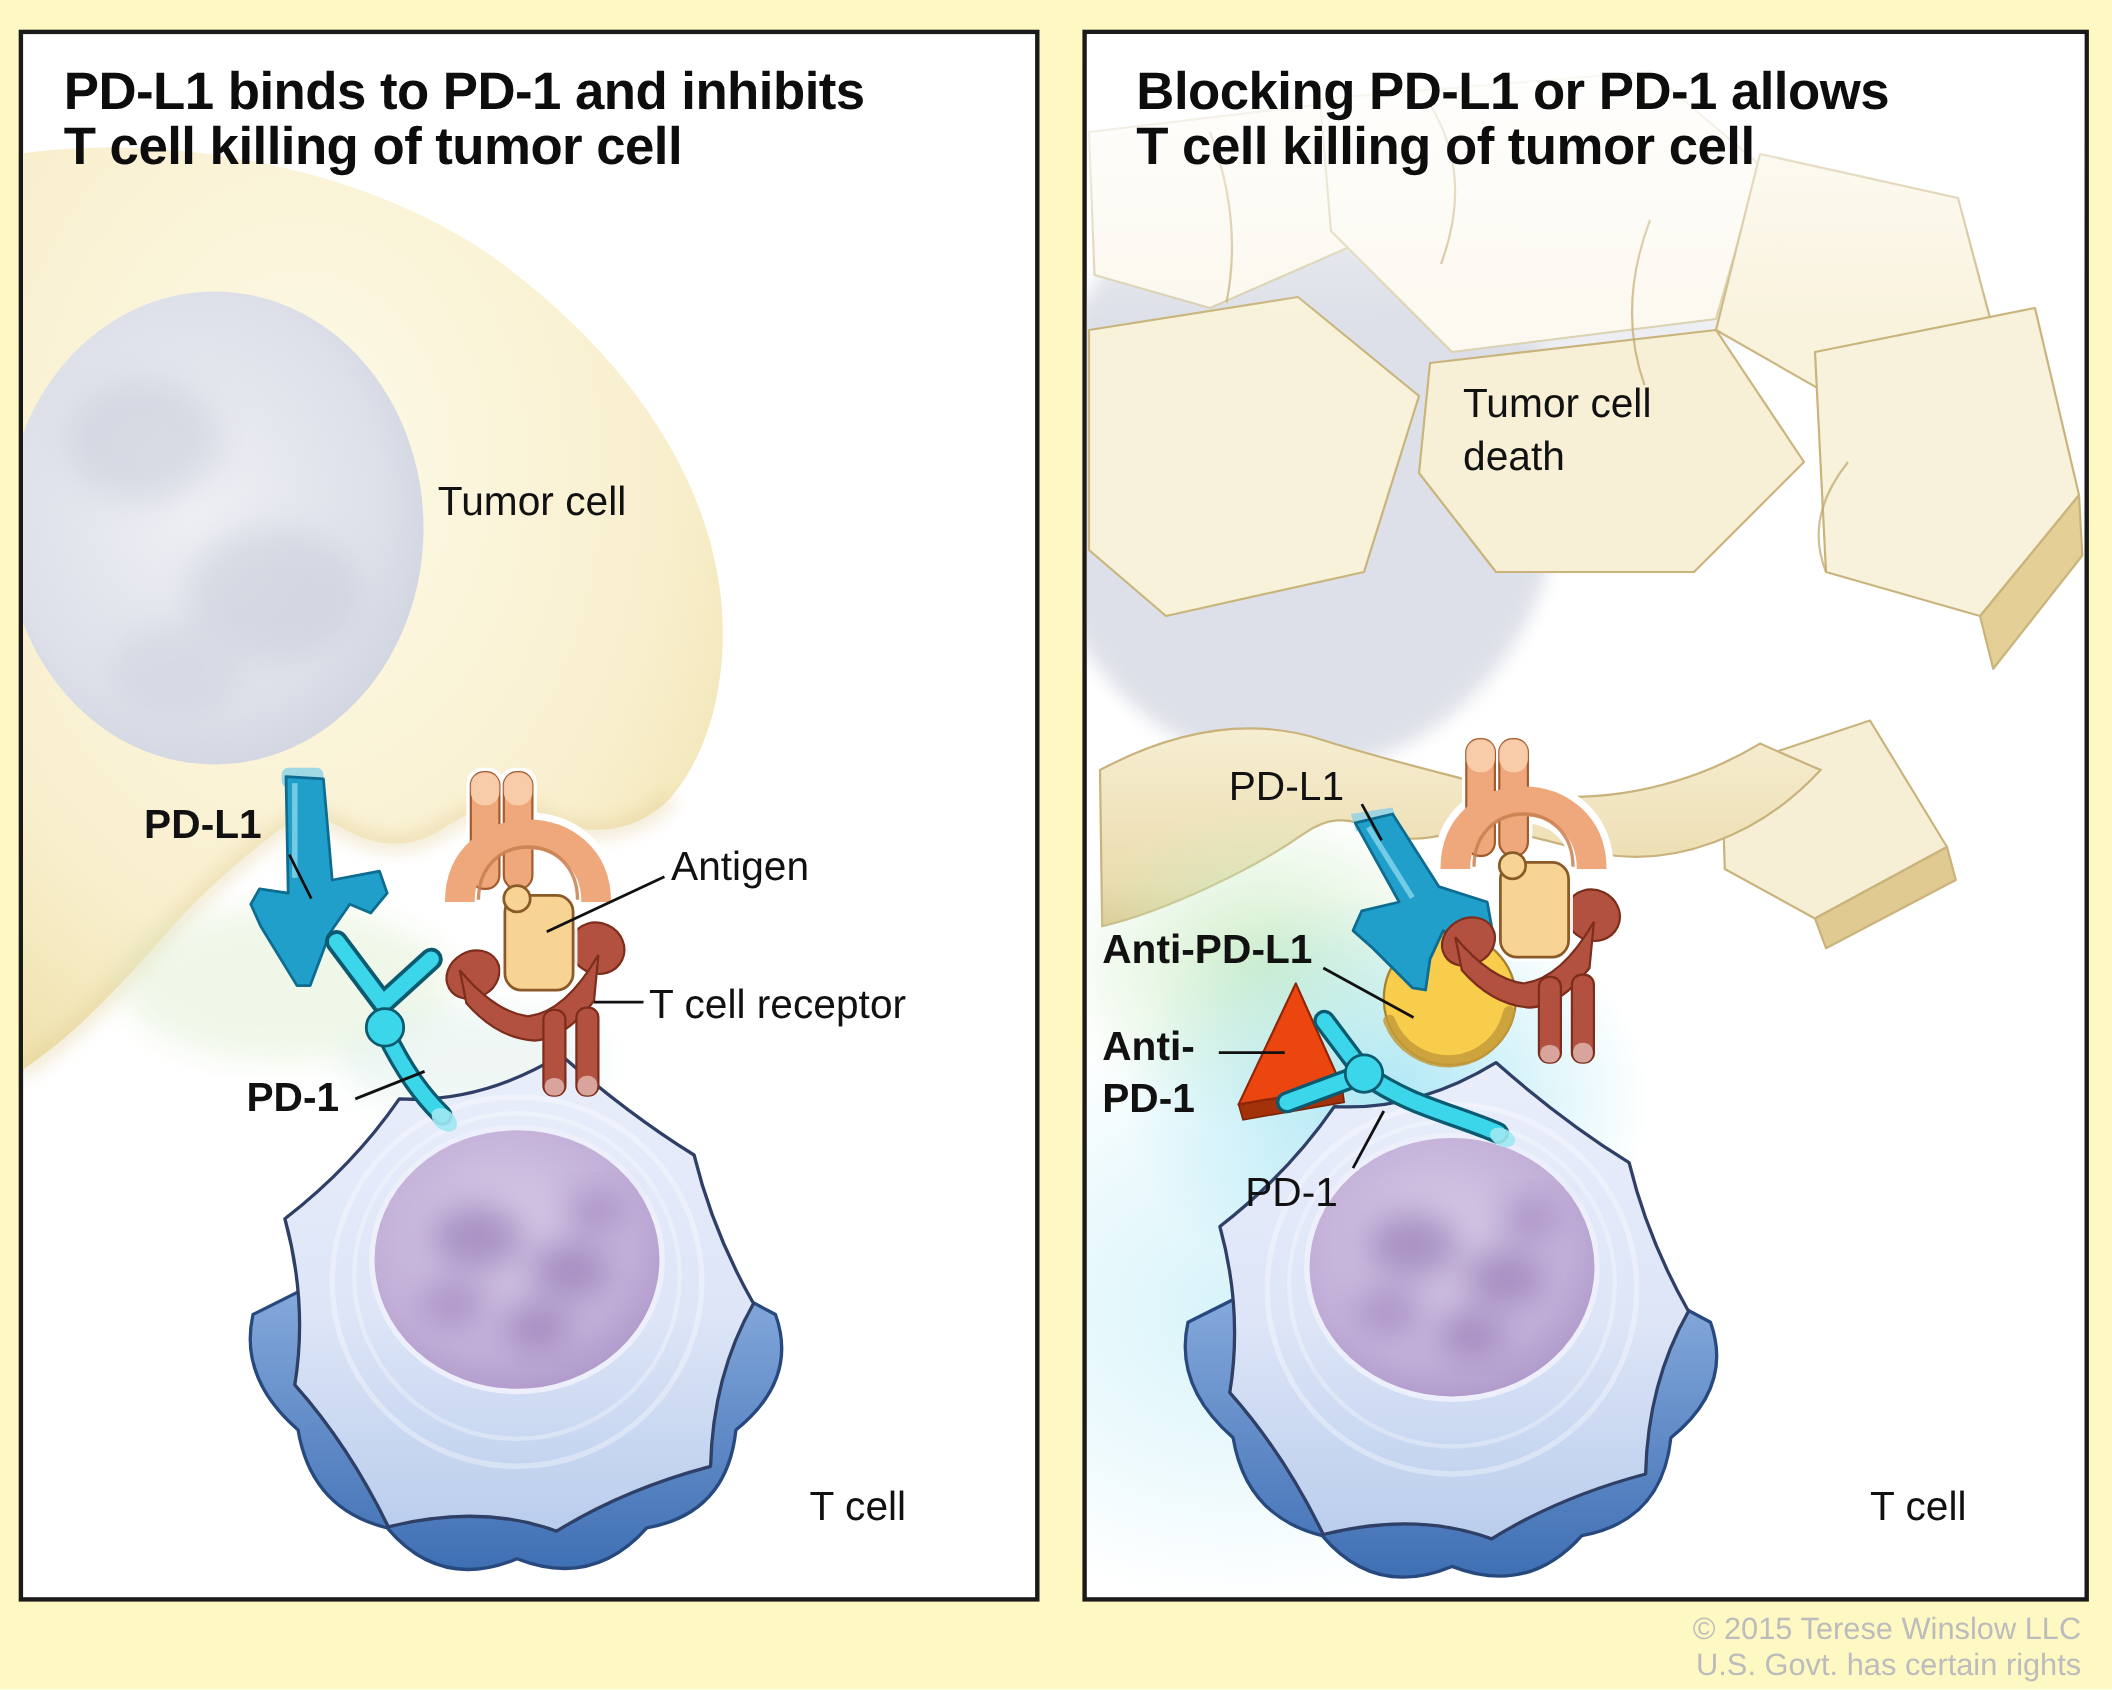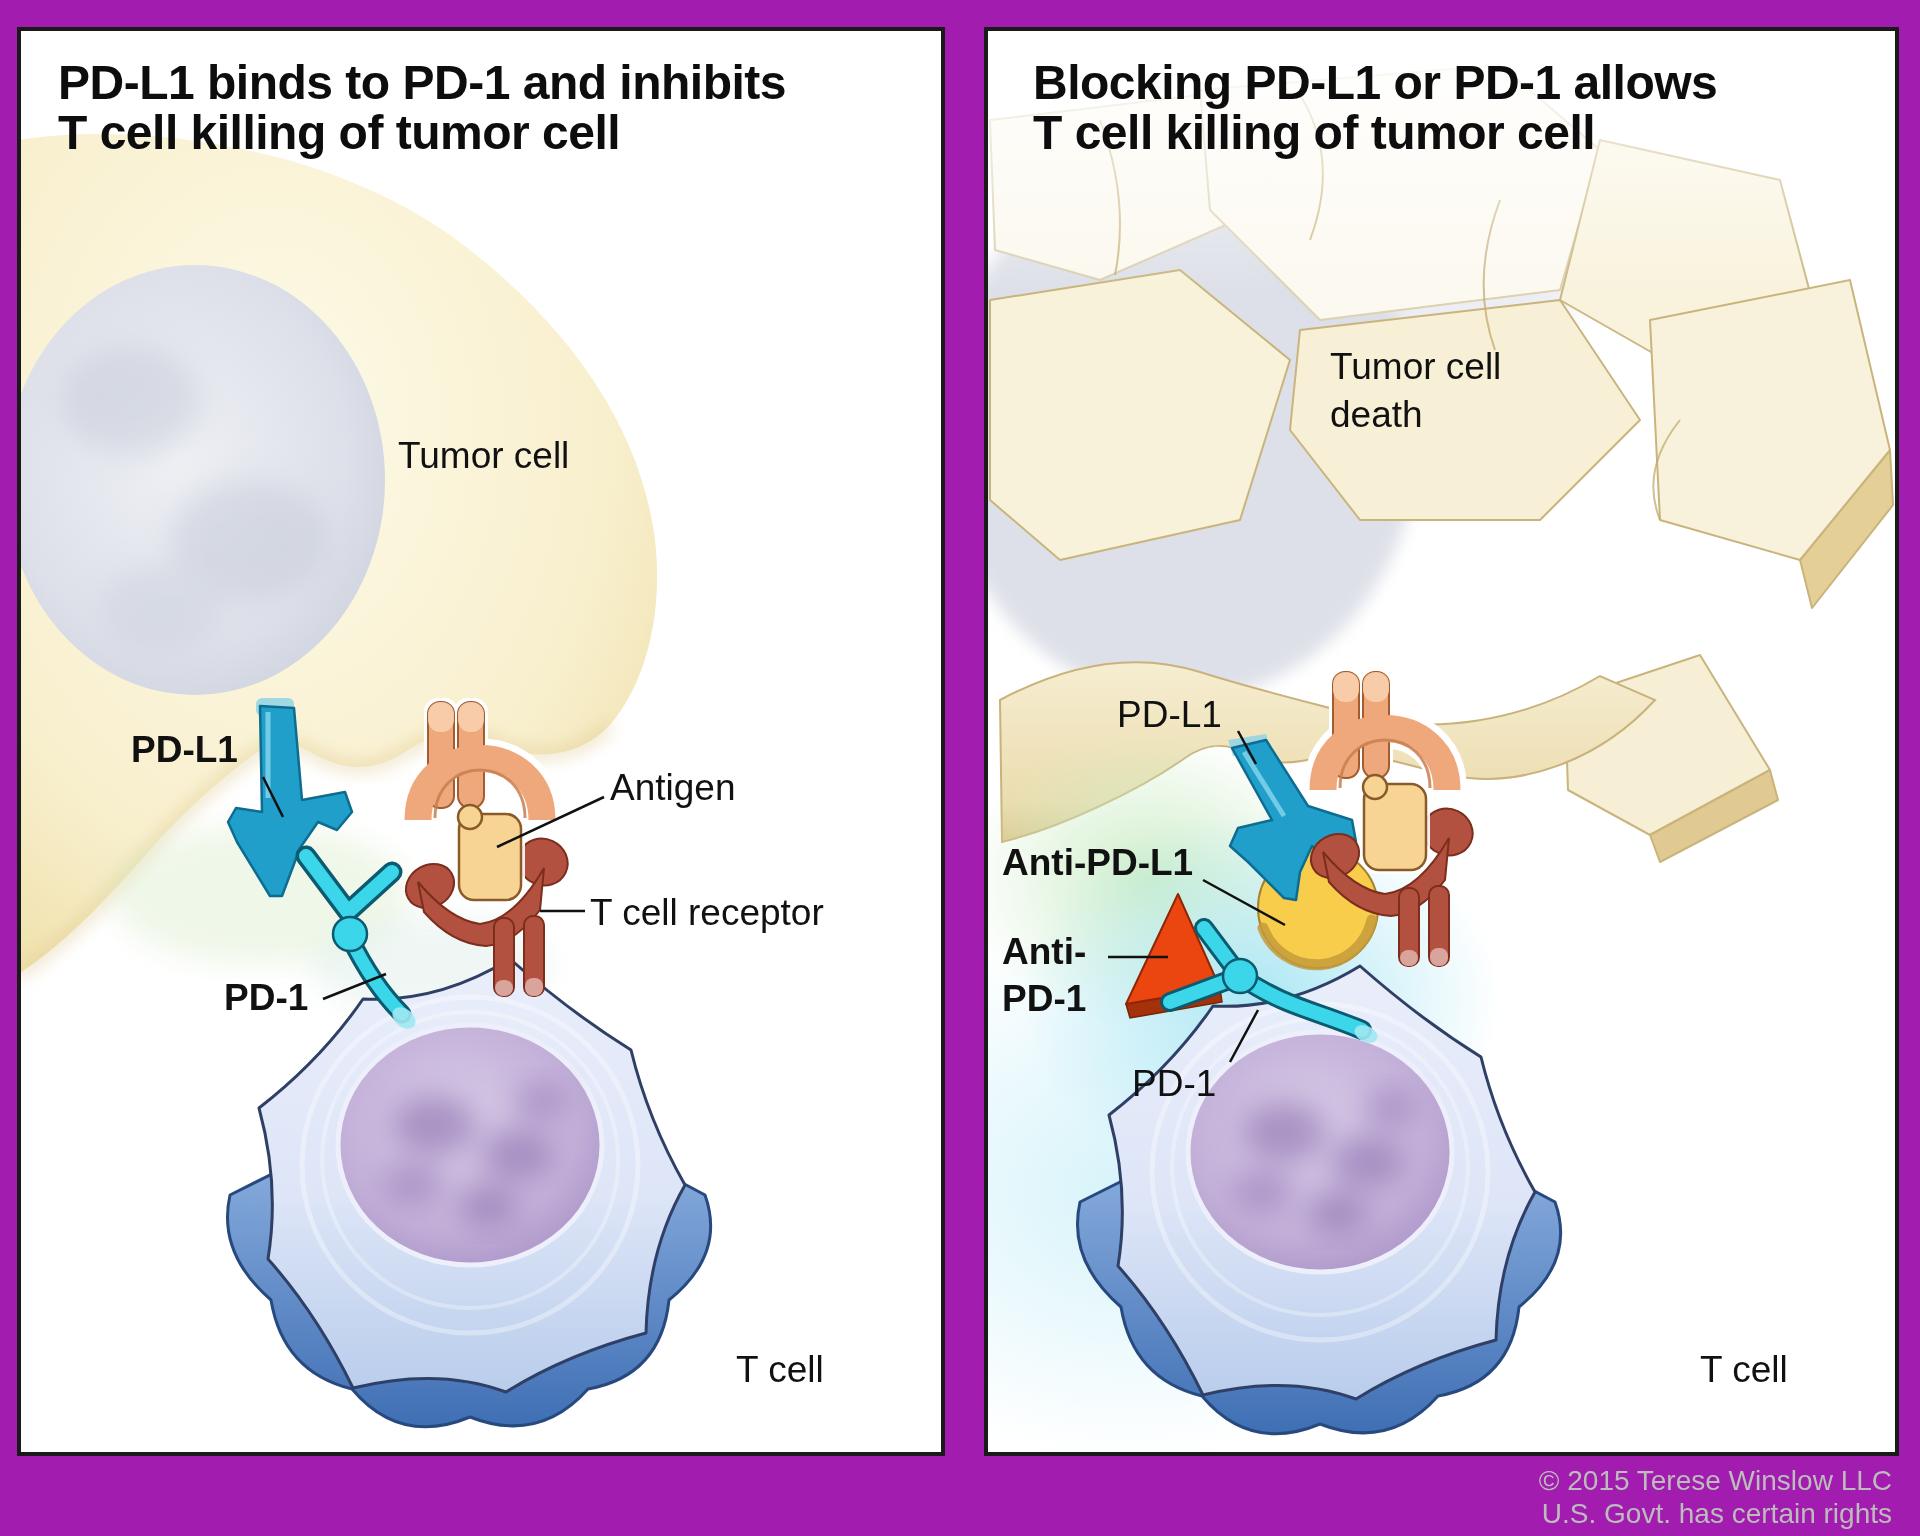--- a/index.html
+++ b/index.html
@@ -1,16 +1,16 @@
 <!DOCTYPE html>
 <html><head>
 <meta charset="utf-8">
 <style>
   html,body{margin:0;padding:0;background:#ffffff;}
-  .page{position:relative;width:1920px;height:1536px;background:#a21caf;overflow:hidden;
+  .page{position:relative;width:1920px;height:1536px;background:#fef9c3;overflow:hidden;
         font-family:"Liberation Sans", sans-serif;}
   svg{display:block;}
   text{font-family:"Liberation Sans", sans-serif;}
   .title{font-size:48px;font-weight:bold;fill:#0d0d0d;letter-spacing:-0.5px;}
   .lbl{font-size:37px;fill:#111;}
   .lblb{font-size:37px;font-weight:bold;fill:#111;}
   .copy{font-size:28px;fill:#bcbcbc;}
 </style>
 </head>
 <body>

